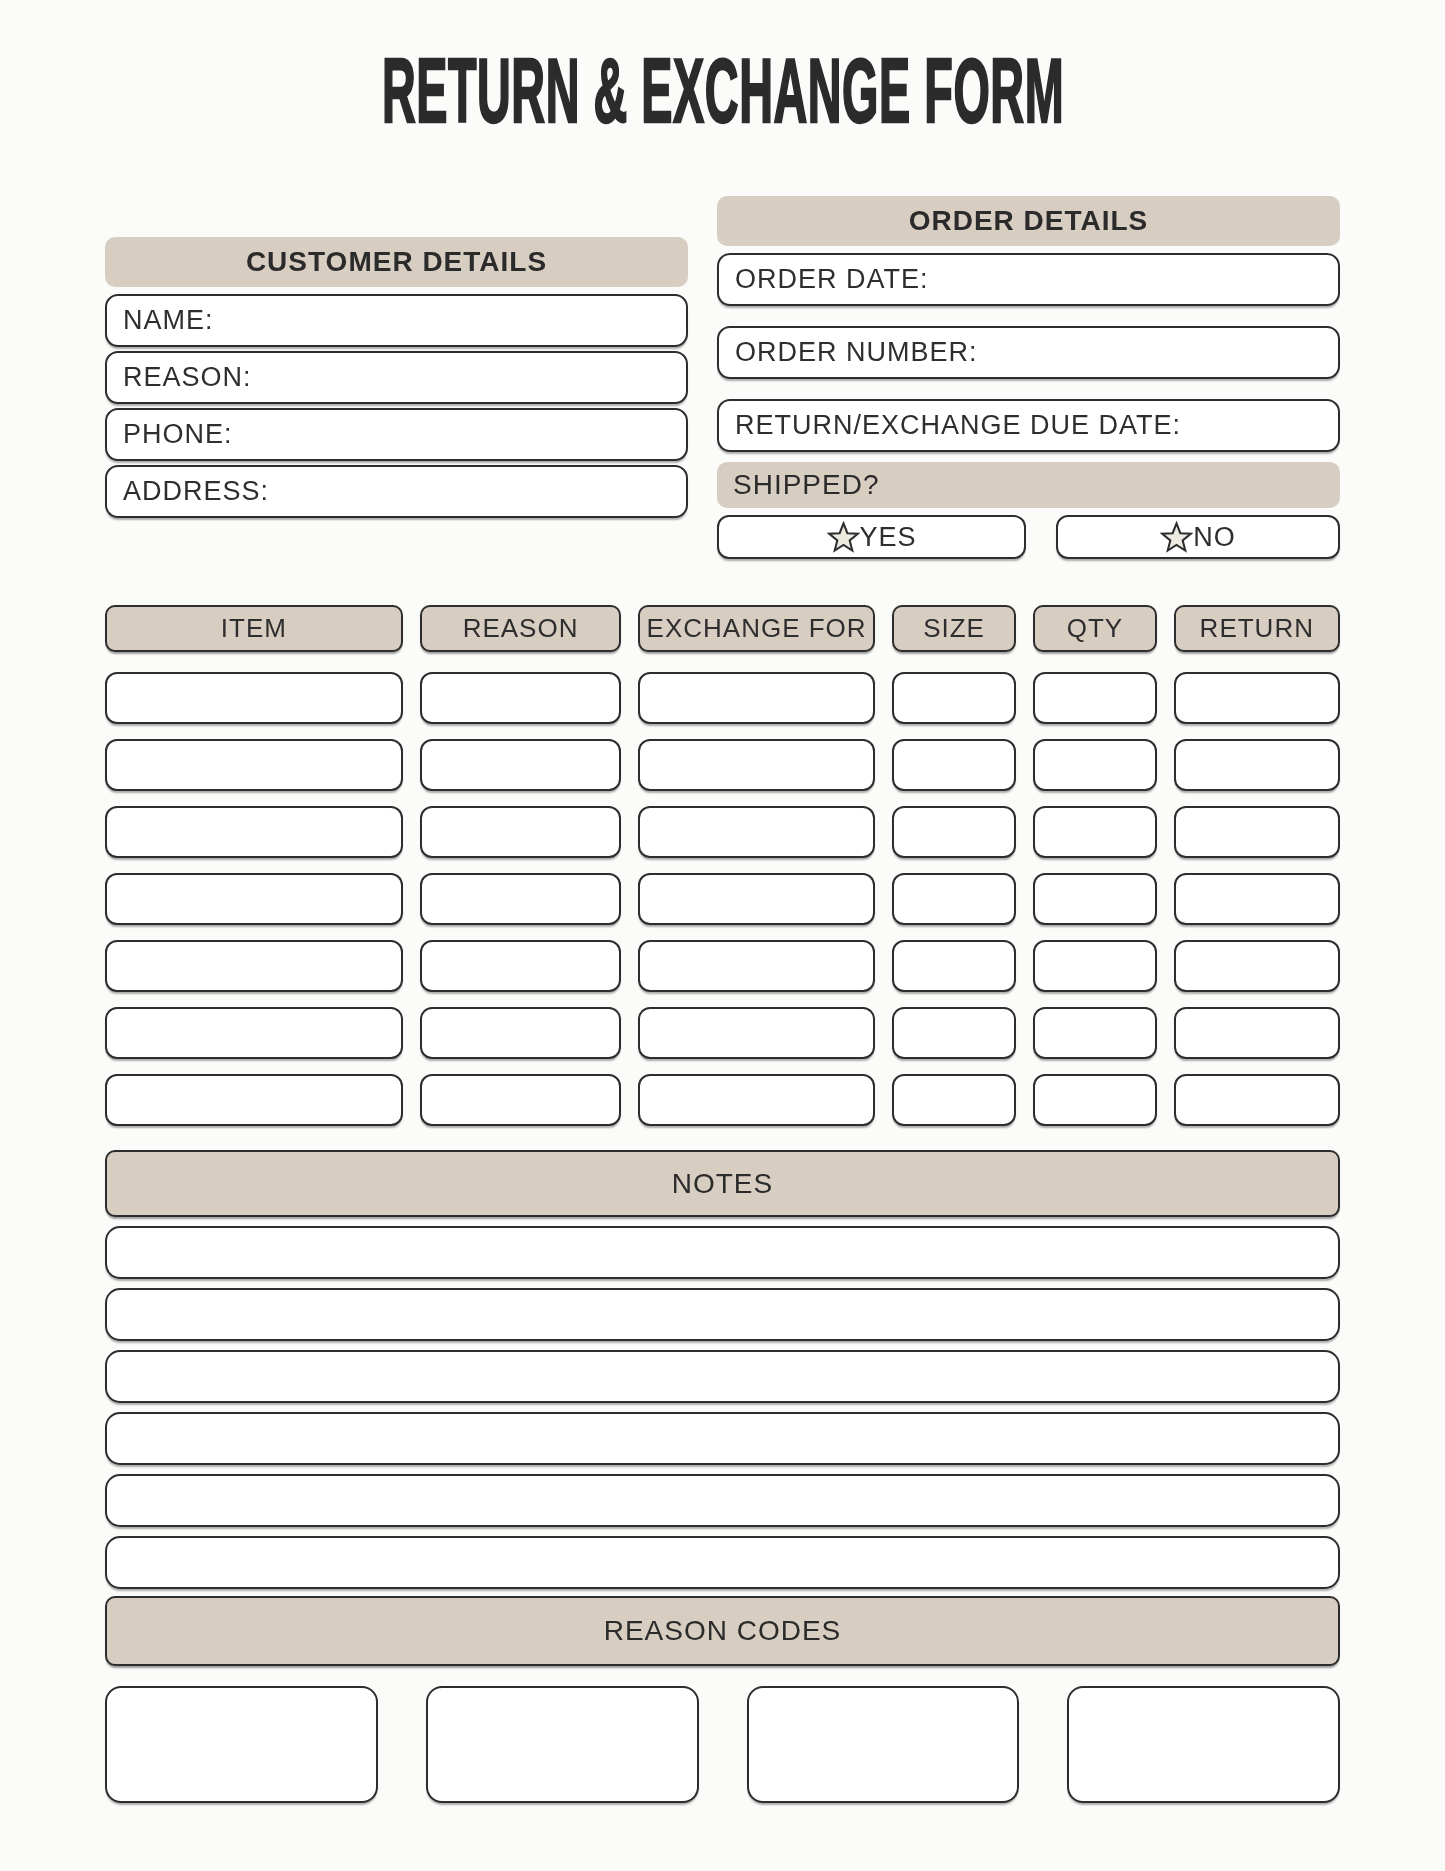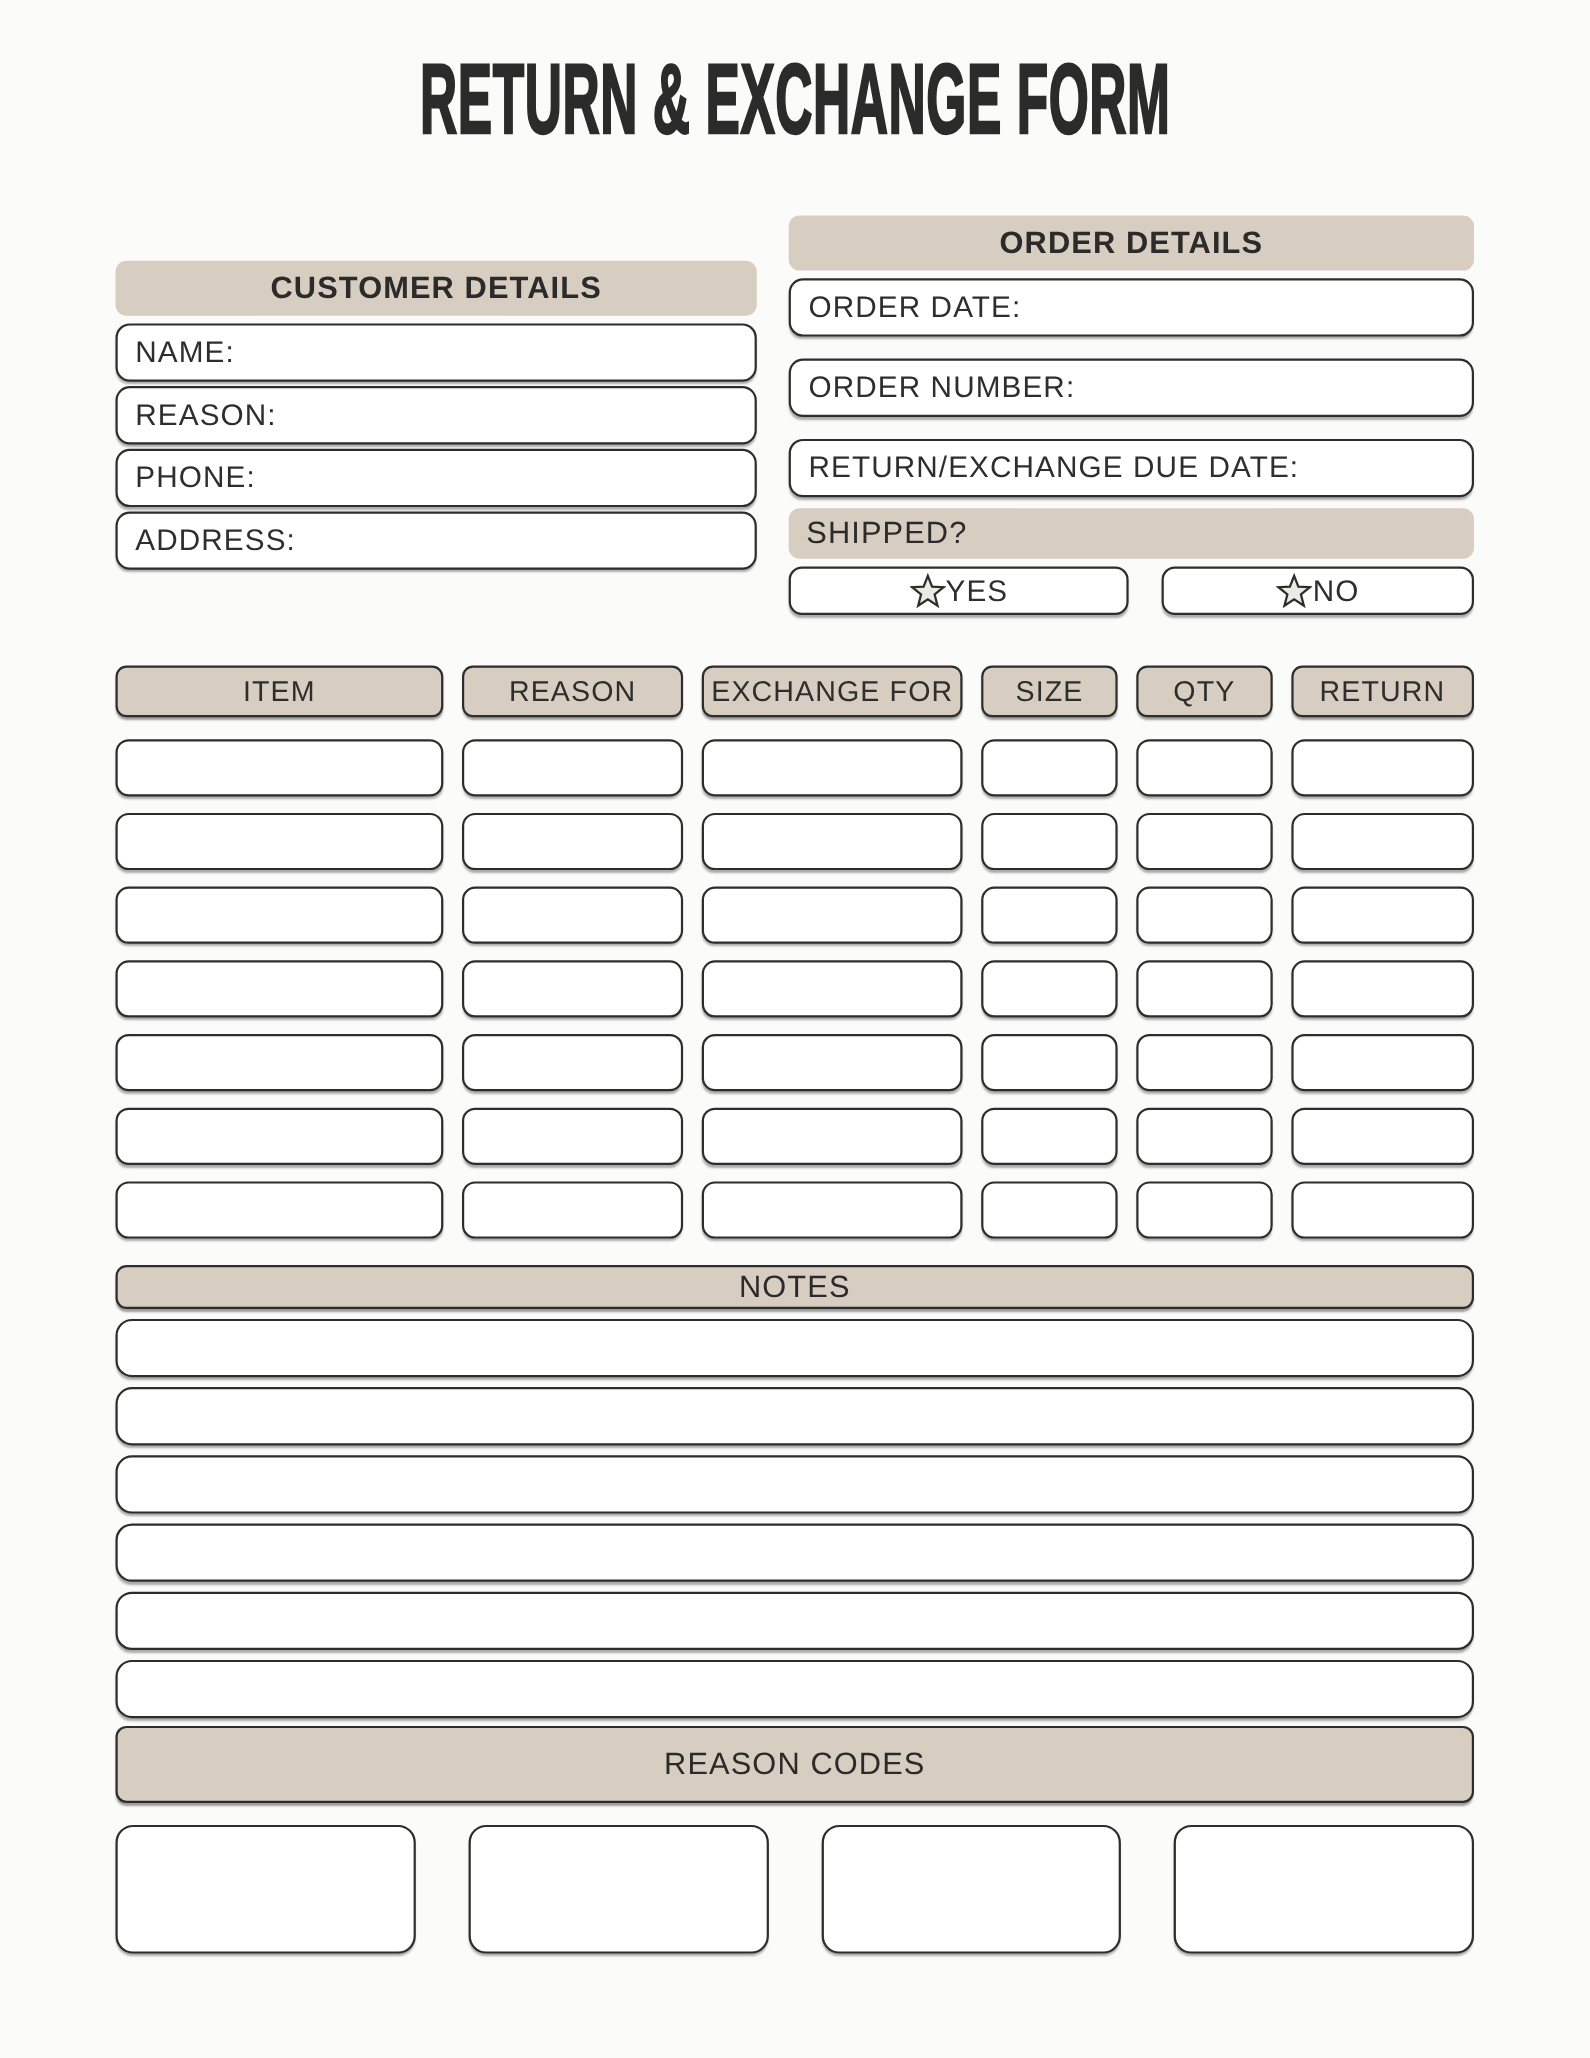--- a/index.html
+++ b/index.html
@@ -42,21 +42,21 @@
   .grid6{display:grid;grid-template-columns:297fr 201fr 236fr 124fr 123fr 166fr;column-gap:17px;}
   .table-header{margin-top:46px;}
   .th-cell{height:47px;background:var(--tan);border:2px solid var(--border);border-radius:10px;
            display:flex;align-items:center;justify-content:center;font-size:26px;letter-spacing:1px;
            box-shadow:0 3px 2px -1px rgba(0,0,0,.38);white-space:nowrap;overflow:hidden;}
   .table-body{display:flex;flex-direction:column;gap:15px;margin-top:20px;}
   .td-cell{height:52px;background:#fff;border:2px solid var(--border);border-radius:12px;
            box-shadow:0 3px 2px -1px rgba(0,0,0,.32);}
 
   
-  .notes-header{margin-top:24px;height:40px;}
+  .notes-header{margin-top:24px;height:67px;}
   .notes-body{display:flex;flex-direction:column;gap:9px;margin-top:9px;}
   .note-line{height:53px;background:#fff;border:2px solid var(--border);border-radius:15px;
              box-shadow:0 3px 2px -1px rgba(0,0,0,.32);}
 
   
   .codes-header{margin-top:7px;height:70px;}
   .codes-row{display:grid;grid-template-columns:repeat(4,1fr);gap:48px;margin-top:20px;}
   .code-box{height:117px;background:#fff;border:2px solid var(--border);border-radius:16px;
             box-shadow:0 3px 2px -1px rgba(0,0,0,.32);}
 </style>

